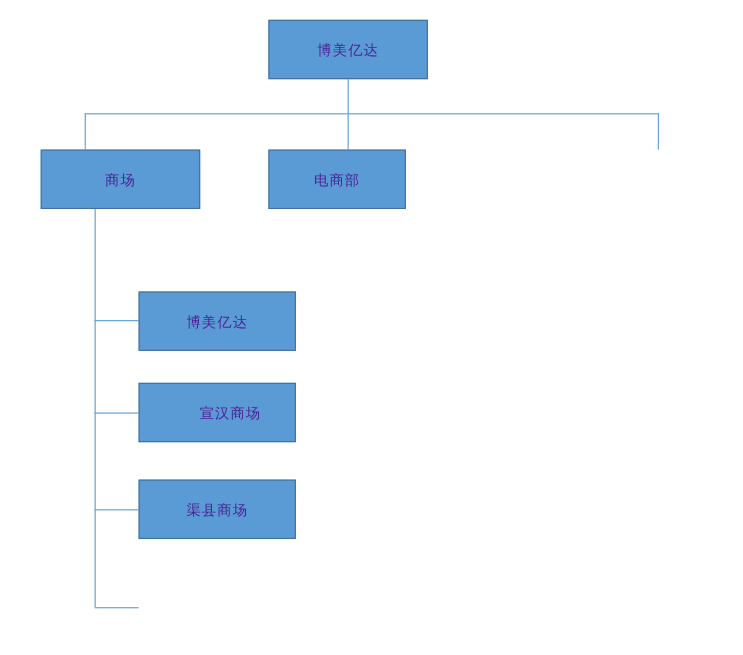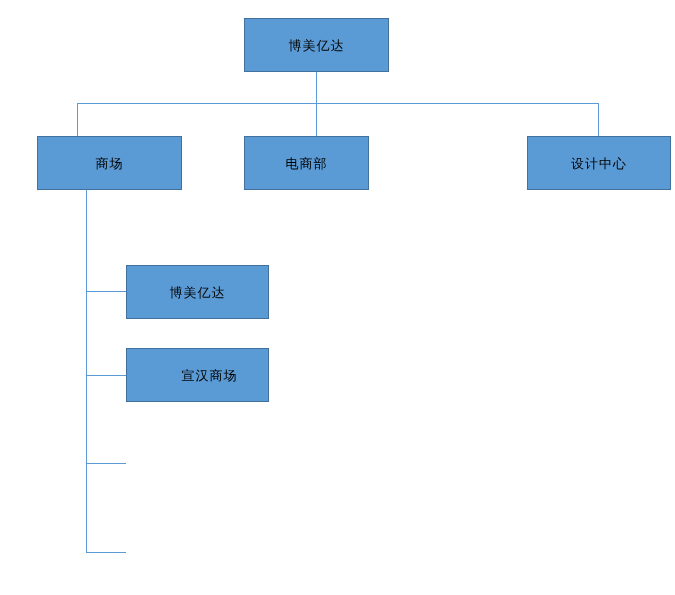--- a/index.html
+++ b/index.html
@@ -17,21 +17,21 @@
     position: relative;
     width: 675px;
     height: 595px;
     background: #ffffff;
   }
   .node {
     position: absolute;
     box-sizing: border-box;
     background: #5B9BD5;
     border: 1px solid #41719C;
-    color: #000000;
+    color: #4c1d95;
     font-size: 13px;
     display: flex;
     align-items: center;
     justify-content: center;
     letter-spacing: 1px;
     line-height: 1;
     user-select: none;
   }
   .node-label {
     display: block;
@@ -82,30 +82,30 @@
   <div class="conn conn-v" id="conn-mall-down"></div>
   <div class="conn conn-v" id="conn-ecom-down"></div>
   <div class="conn conn-v" id="conn-design-down"></div>
 
   <div class="node" id="node-mall">
     <span class="node-label">商场</span>
   </div>
   <div class="node" id="node-ecom">
     <span class="node-label">电商部</span>
   </div>
-  <div class="node" id="node-design">
-    <span class="node-label">设计中心</span>
-  </div>
 
   <div class="conn conn-v" id="conn-trunk"></div>
   <div class="conn conn-h" id="conn-child-0"></div>
   <div class="conn conn-h" id="conn-child-1"></div>
   <div class="conn conn-h" id="conn-child-2"></div>
   <div class="conn conn-h" id="conn-child-3"></div>
 
   <div class="node" id="node-child-0">
     <span class="node-label">博美亿达</span>
   </div>
   <div class="node" id="node-child-1">
     <span class="node-label">宣汉商场</span>
   </div>
+  <div class="node" id="node-child-2">
+    <span class="node-label">渠县商场</span>
+  </div>
 
 </div>
 
 </body></html>

